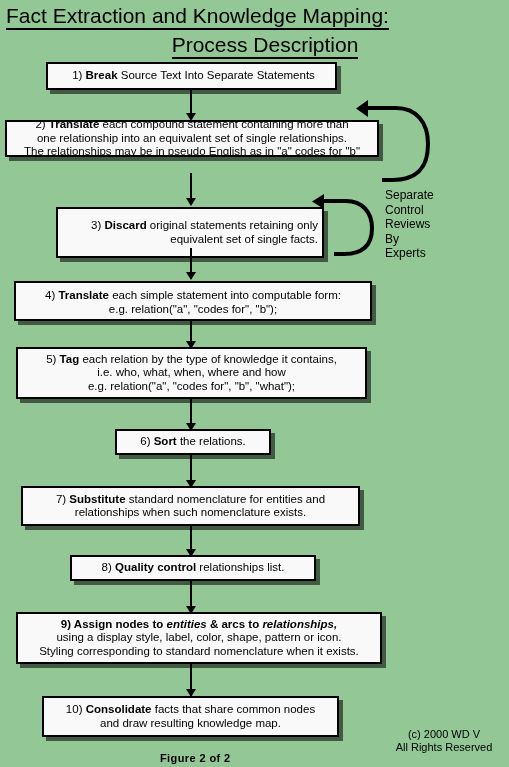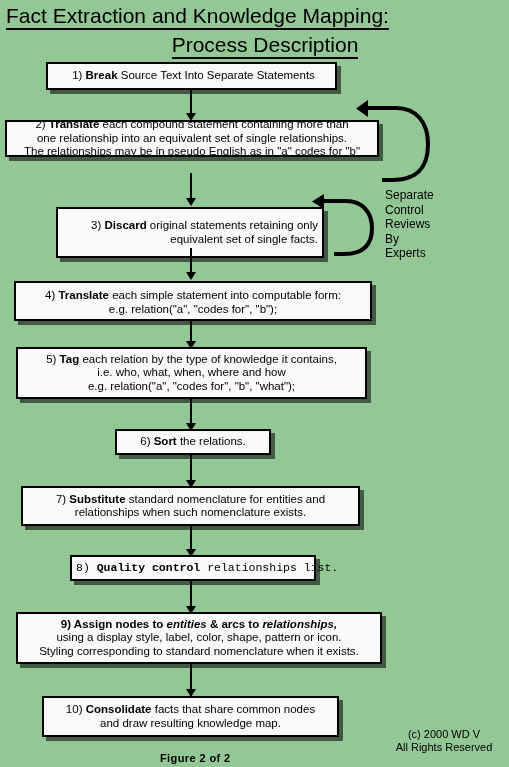--- a/index.html
+++ b/index.html
@@ -208,21 +208,21 @@
   <div class="pbox" style="left:21px; top:486px; width:339px; height:40px;">
     <span class="ln">
       <span>7) </span><b>Substitute</b><span> standard nomenclature for entities and</span>
     </span>
     <span class="ln">relationships when such nomenclature exists.</span>
   </div>
 
   <div class="conn" style="left:190px; top:526px; height:29px;"></div>
   <div class="arrowhead" style="left:186px; top:549px;"></div>
 
-  <div class="pbox" style="left:70px; top:555px; width:246px; height:26px;font-family:Liberation Mono, monospace;">
+  <div class="pbox" style="left:70px; top:555px; width:246px; height:26px;">
     <span class="ln">
       <span>8) </span><b>Quality control</b><span> relationships list.</span>
     </span>
   </div>
 
   <div class="conn" style="left:190px; top:581px; height:32px;"></div>
   <div class="arrowhead" style="left:186px; top:606px;"></div>
 
   <div class="pbox" style="left:16px; top:612px; width:366px; height:52px;">
     <span class="ln">

